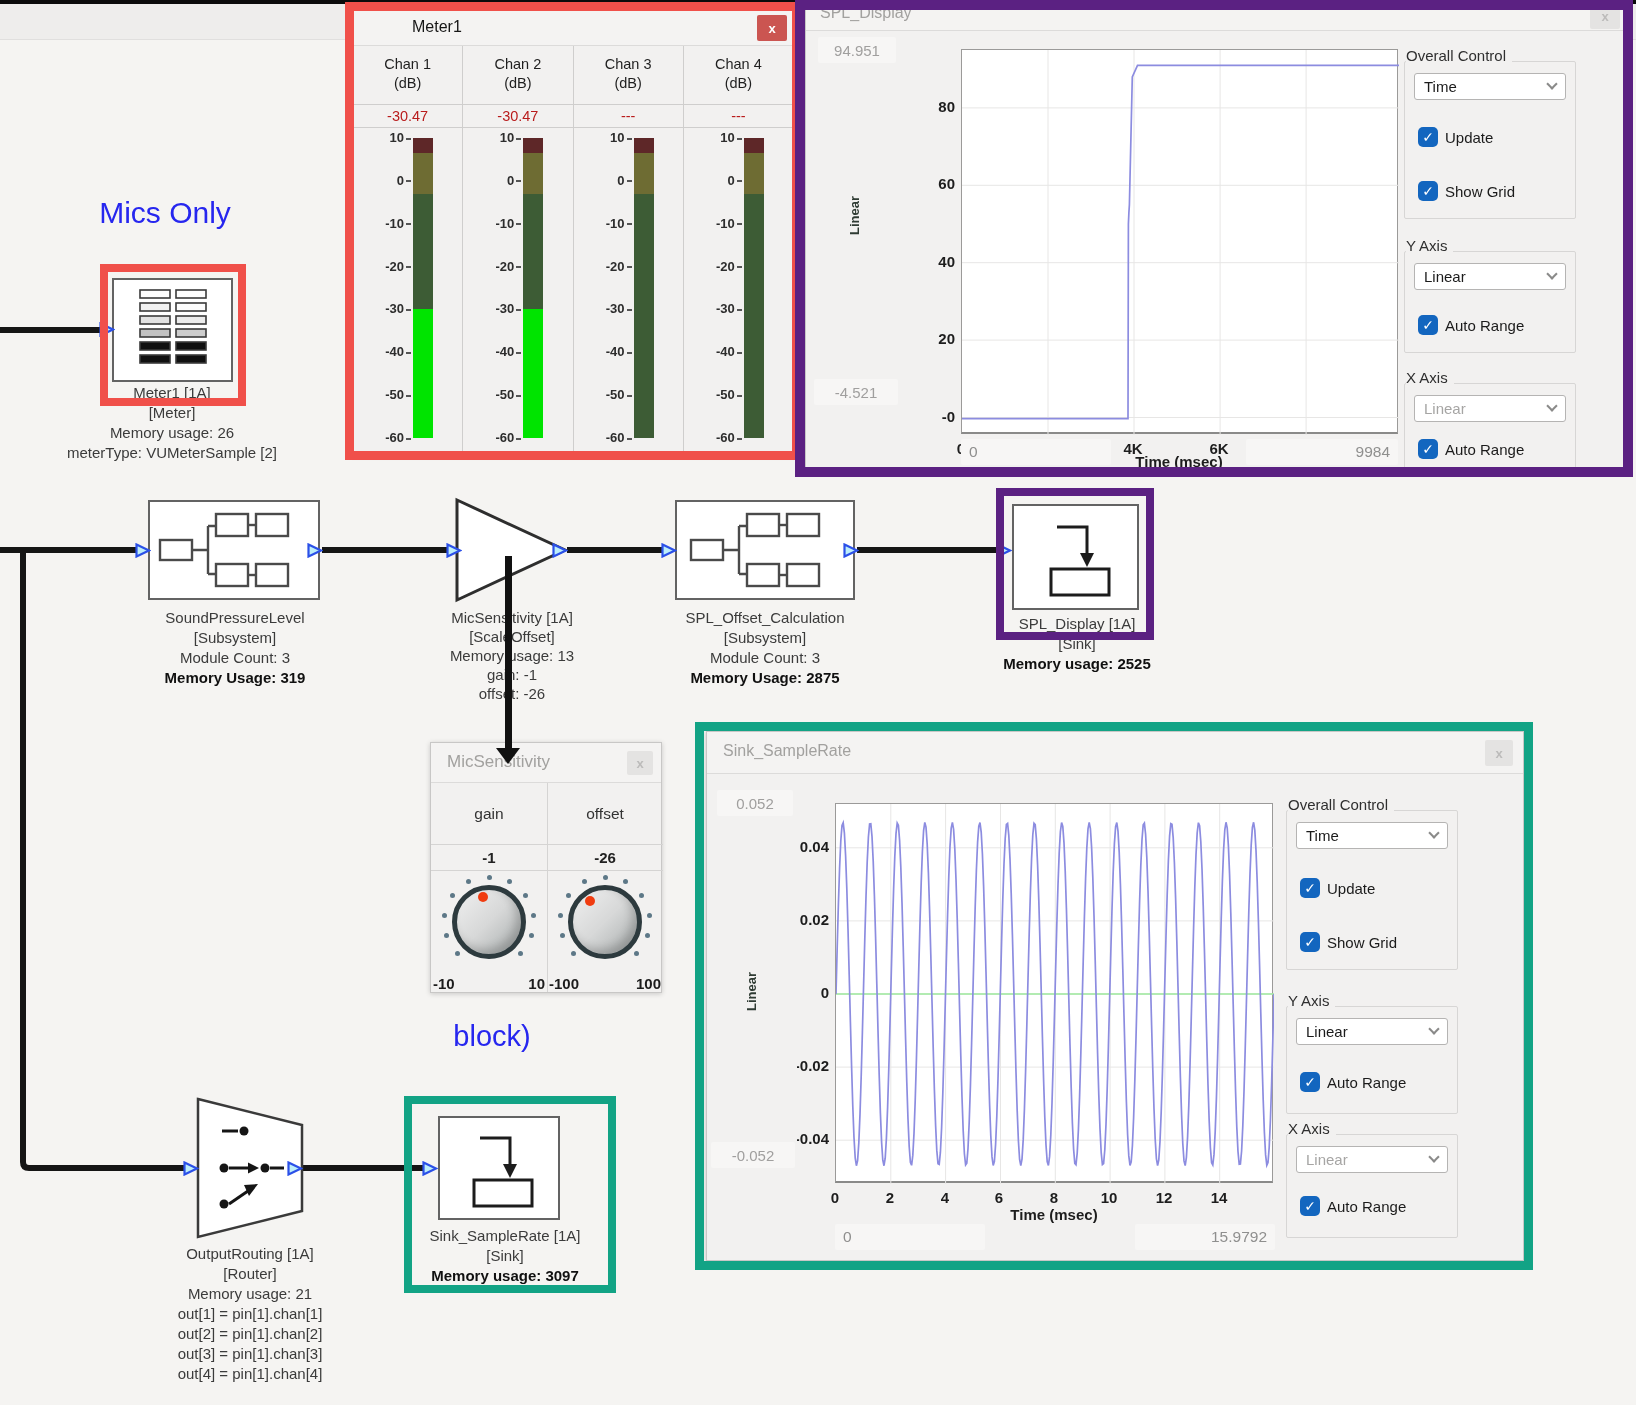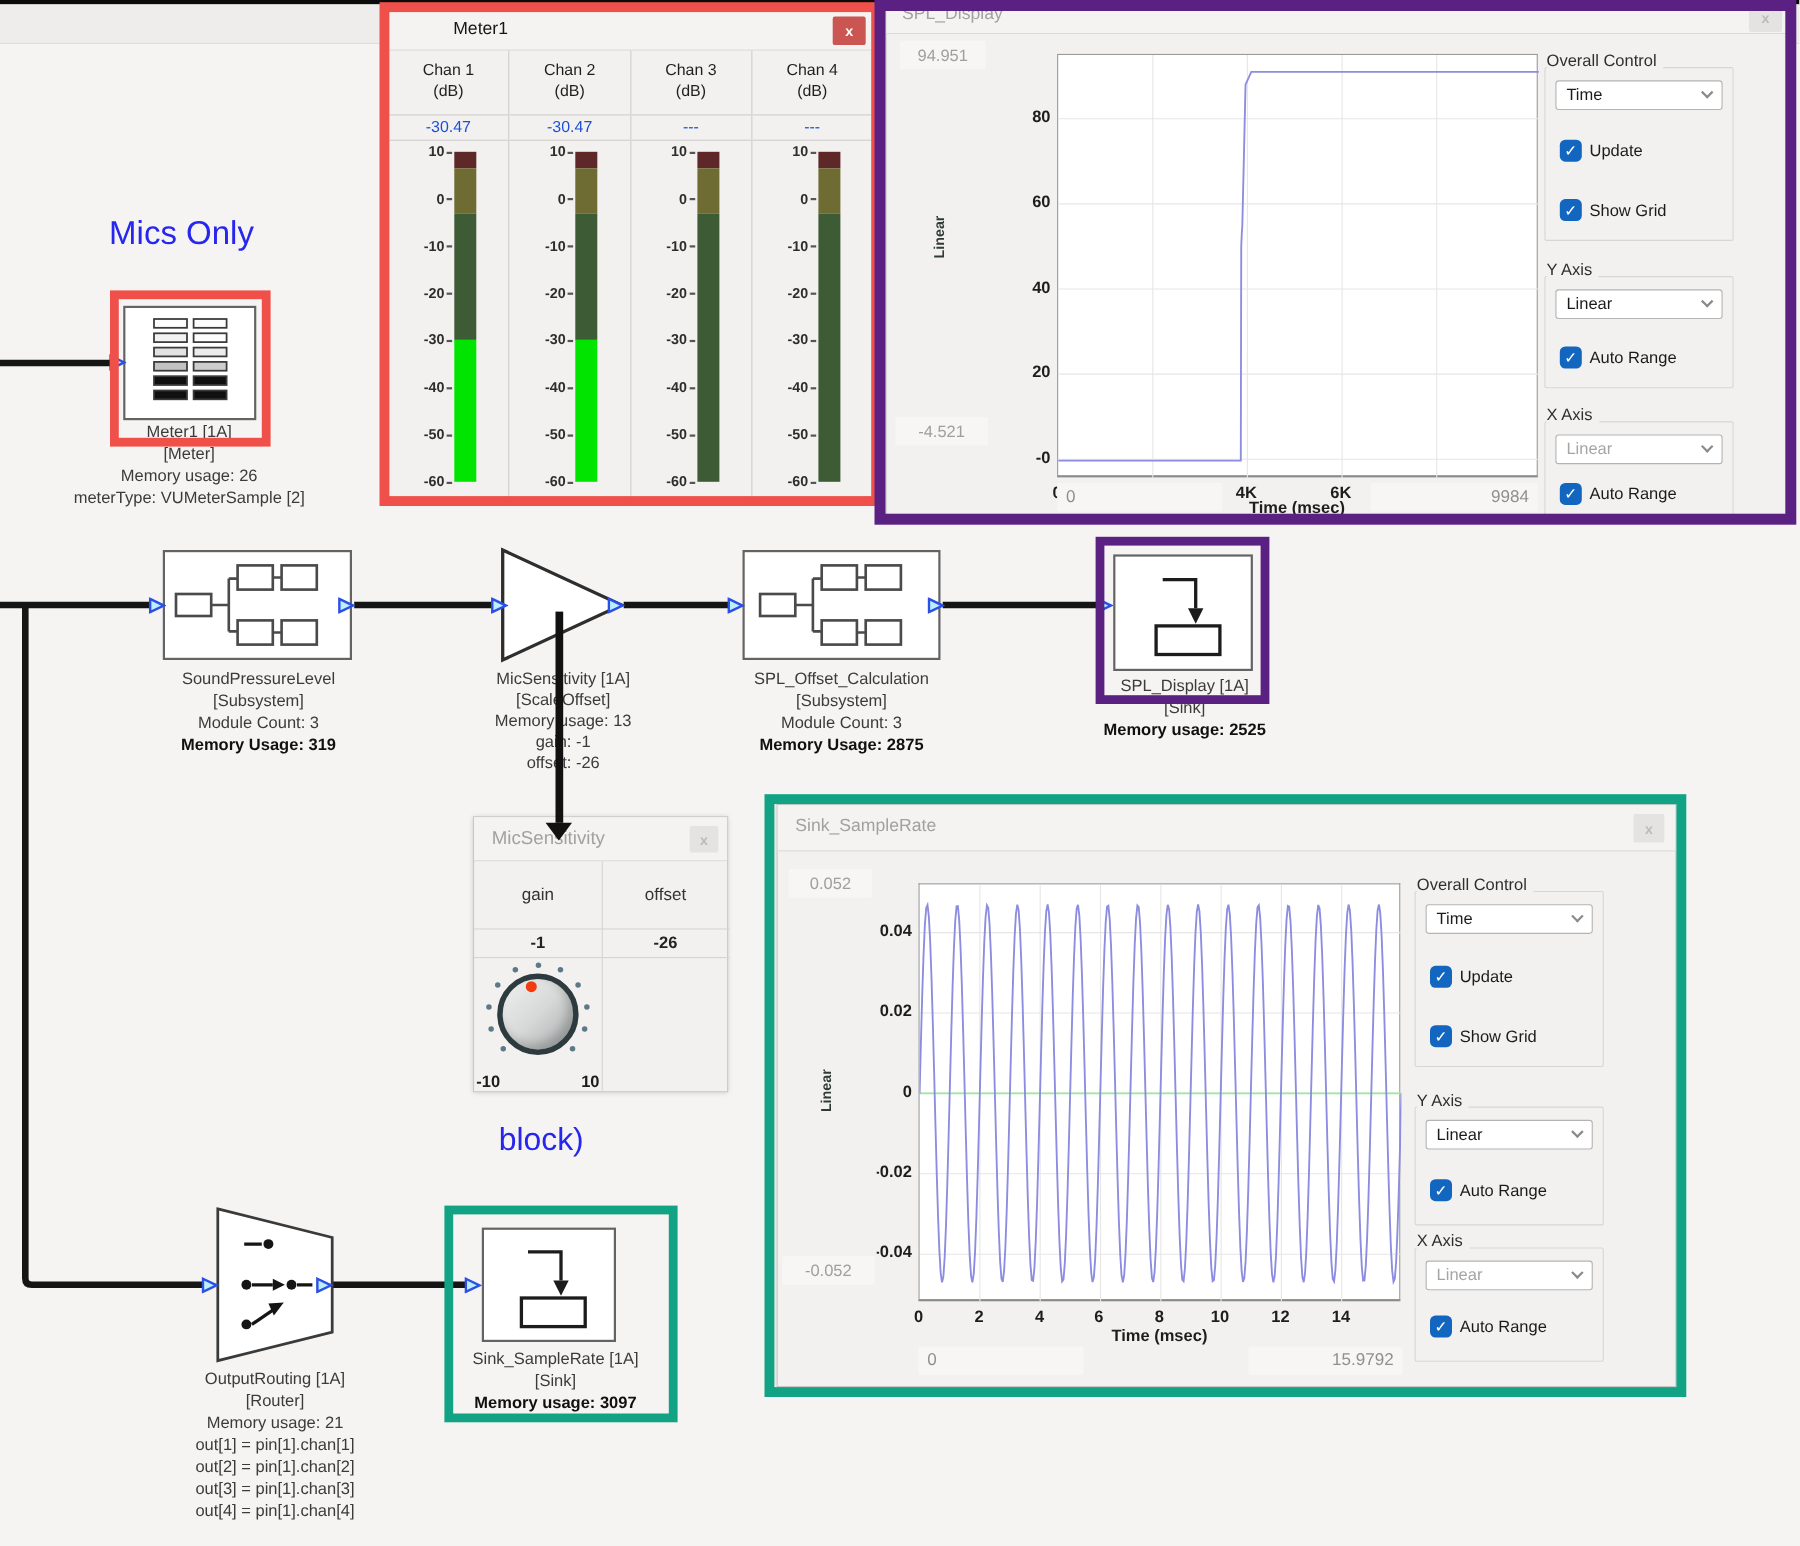--- a/index.html
+++ b/index.html
@@ -27,21 +27,21 @@
   .wtitle.inactive{color:#a2a19f;}
   .wclose{position:absolute;display:flex;align-items:center;justify-content:center;
           font-size:13px;font-weight:700;border-radius:2px;cursor:default;}
   .wclose.red{background:#cb5551;color:#fff;}
   .wclose.gray{background:#e4e3e2;color:#bcbbba;}
   
   .meter-grid{position:absolute;left:0;top:36px;right:0;bottom:0;display:flex;}
   .mcol{flex:1 1 0;position:relative;}
   .mcol:not(:last-child){border-right:1px solid #cfcecd;}
   .mhead{height:58px;padding-top:9px;text-align:center;font-size:14.5px;color:#1f1f1f;line-height:19px;}
-  .mval{height:24px;line-height:23px;text-align:center;font-size:14.5px;color:#1d4ed8;
+  .mval{height:24px;line-height:23px;text-align:center;font-size:14.5px;color:#b91c1c;
         border-top:1px solid #cfcecd;border-bottom:1px solid #cfcecd;}
   .mbody{position:relative;height:322px;display:flex;}
   .mscale{position:relative;flex:0 0 58px;}
   .mtick{position:absolute;right:0;width:58px;height:18px;line-height:18px;text-align:right;
          font-size:13px;font-weight:700;color:#2d2d2d;}
   .mtick i{display:inline-block;width:5px;height:2px;background:#555;margin-left:2px;vertical-align:middle;}
   .mbar{width:20px;height:300px;margin:10px 0 0 2px;display:flex;flex-direction:column;}
   
   .plot{position:absolute;background:#fff;border:1px solid #9b9a99;border-bottom:2px solid #8a8a89;line-height:0;}
   .ygutter{position:absolute;overflow:hidden;}
@@ -482,20 +482,37 @@
           <span class="ringdot" style="left: 75.9px; top: 8.4px;"></span>
           <span class="ringdot" style="left: 91.9px; top: 22px;"></span>
           <span class="ringdot" style="left: 99.9px; top: 41.5px;"></span>
           <span class="ringdot" style="left: 98.3px; top: 62.4px;"></span>
           <span class="ringdot" style="left: 87.3px; top: 80.3px;"></span>
         </div>
     </div>
     <div style="position:absolute;left:116px;top:40px;width:116px;">
       <div class="mic-col-h">offset</div>
       <div class="mic-col-v">-26</div>
+      <div class="knob-cell">
+        <div class="knob"></div>
+        <div class="rdot" style="left: 38px; top: 24.7px;"></div>
+        <span class="minlab">-100</span>
+        <span class="maxlab">100</span>
+      <span class="ringdot" style="left: 23.7px; top: 80.3px;"></span>
+          <span class="ringdot" style="left: 12.7px; top: 62.4px;"></span>
+          <span class="ringdot" style="left: 11.1px; top: 41.5px;"></span>
+          <span class="ringdot" style="left: 19.1px; top: 22px;"></span>
+          <span class="ringdot" style="left: 35.1px; top: 8.4px;"></span>
+          <span class="ringdot" style="left: 55.5px; top: 3.5px;"></span>
+          <span class="ringdot" style="left: 75.9px; top: 8.4px;"></span>
+          <span class="ringdot" style="left: 91.9px; top: 22px;"></span>
+          <span class="ringdot" style="left: 99.9px; top: 41.5px;"></span>
+          <span class="ringdot" style="left: 98.3px; top: 62.4px;"></span>
+          <span class="ringdot" style="left: 87.3px; top: 80.3px;"></span>
+        </div>
     </div>
   </div>
 
   <div class="win" style="left:706px;top:731px;width:818px;height:530px;">
     <div class="titlebar" style="height:42px;">
       <span class="wtitle inactive" style="left:16px;top:10px;">Sink_SampleRate</span>
       <span class="wclose gray" style="right:10px;top:8px;width:28px;height:26px;">x</span>
     </div>
     <div class="valbox" style="left:10px;top:58px;width:76px;height:26px;">0.052</div>
     <div class="valbox" style="left:4px;top:410px;width:84px;height:26px;">-0.052</div>

